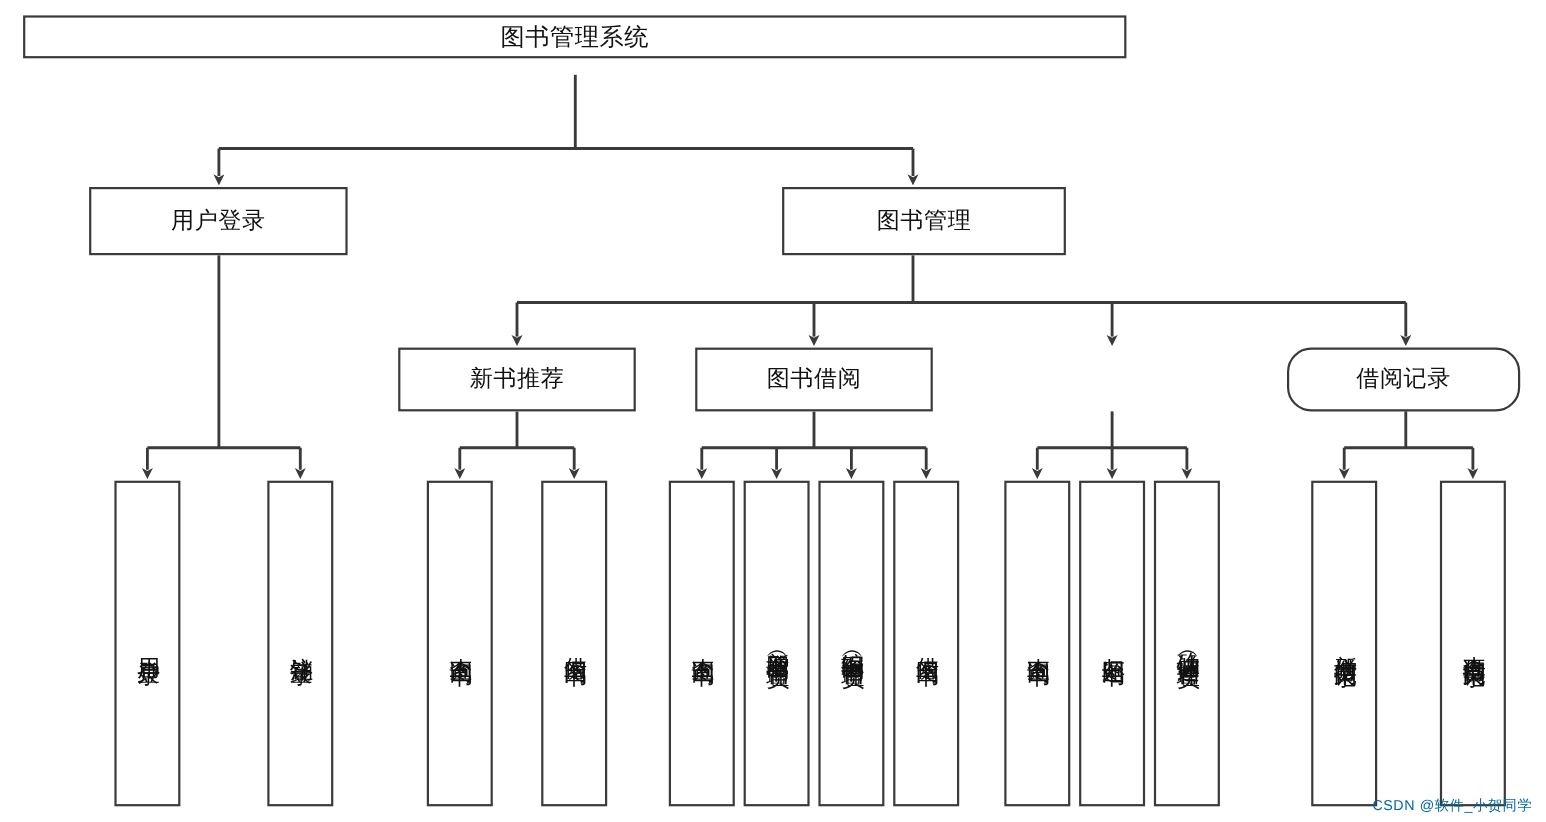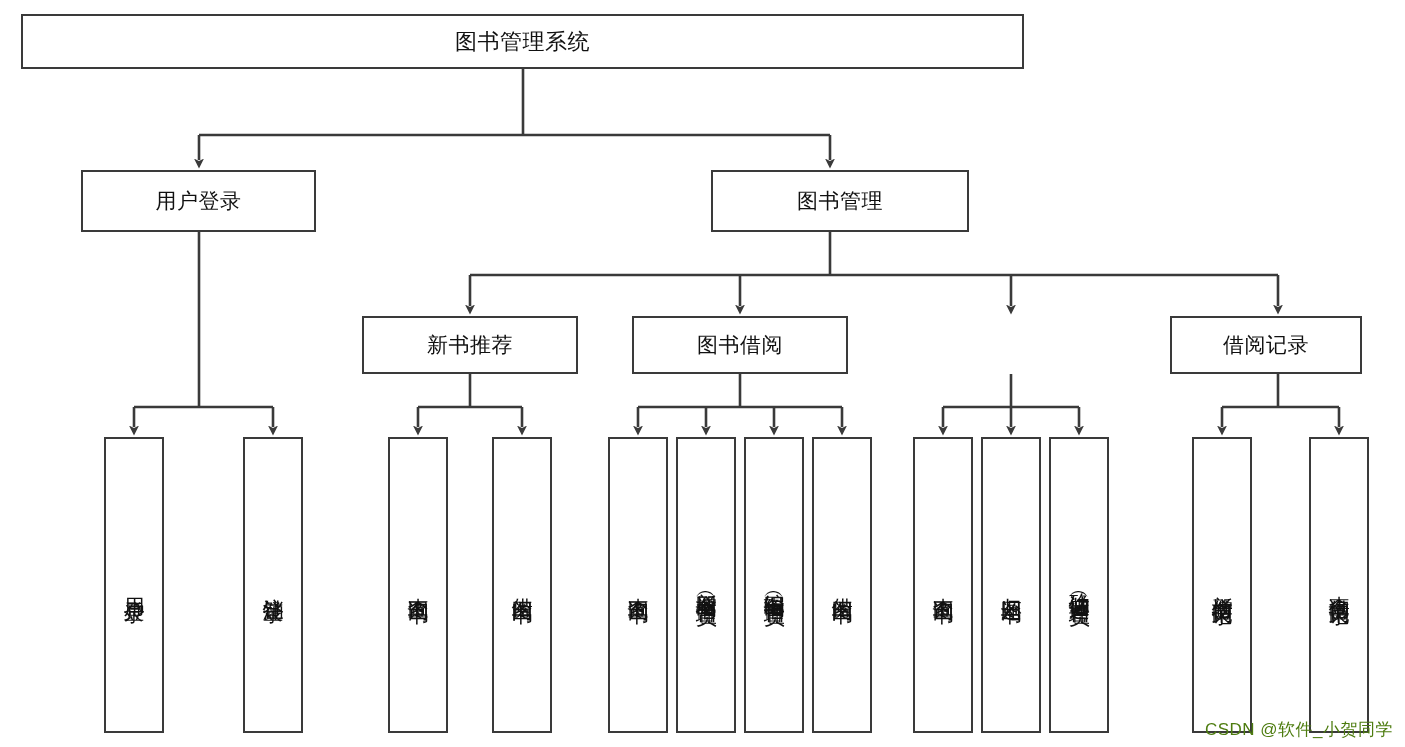--- a/index.html
+++ b/index.html
@@ -61,22 +61,22 @@
     font-size: 21px;
     line-height: 1.16;
     letter-spacing: 2px;
     max-height: 272px;
     white-space: nowrap;
   }
   #watermark {
     position: absolute;
     right: 12px;
     bottom: 6px;
-    font-size: 17px;
-    color: #4d7c0f;
+    font-size: 13px;
+    color: #0369a1;
     letter-spacing: 0.5px;
     white-space: nowrap;
     z-index: 5;
     pointer-events: none;
   }
 </style>
 </head>
 <body>
 
 <div id="canvas">
@@ -126,38 +126,38 @@
       <path d="M1011,407 L1011,427" marker-end="url(#arrow)"></path>
       <path d="M1079,407 L1079,427" marker-end="url(#arrow)"></path>
 
       <path d="M1278,374 L1278,407"></path>
       <path d="M1222,407 L1339,407"></path>
       <path d="M1222,407 L1222,427" marker-end="url(#arrow)"></path>
       <path d="M1339,407 L1339,427" marker-end="url(#arrow)"></path>
     </g>
   </svg>
 
-  <div class="node h-node root" style="left:21px; top:14px; width:1003px; height:55px;">
+  <div class="node h-node root" style="left:21px; top:14px; width:1003px; height:39px;">
     <span class="label">图书管理系统</span>
   </div>
 
   <div class="node h-node" style="left:81px; top:170px; width:235px; height:62px;">
     <span class="label">用户登录</span>
   </div>
   <div class="node h-node" style="left:711px; top:170px; width:258px; height:62px;">
     <span class="label">图书管理</span>
   </div>
 
   <div class="node h-node" style="left:632px; top:316px; width:216px; height:58px;">
     <span class="label">图书借阅</span>
   </div>
   <div class="node h-node" style="left:362px; top:316px; width:216px; height:58px;">
     <span class="label">新书推荐</span>
   </div>
-  <div class="node h-node" style="left:1170px; top:316px; width:192px; height:58px;">
+  <div class="node h-node" style="left:1170px; top:316px; width:212px; height:58px;border-radius:22px;">
     <span class="label">借阅记录</span>
   </div>
 
   <div class="node leaf" style="left:104px; top:437px; width:60px; height:296px;">
     <span class="label">用户登录</span>
   </div>
   <div class="node leaf" style="left:243px; top:437px; width:60px; height:296px;">
     <span class="label">注销登录</span>
   </div>
 

